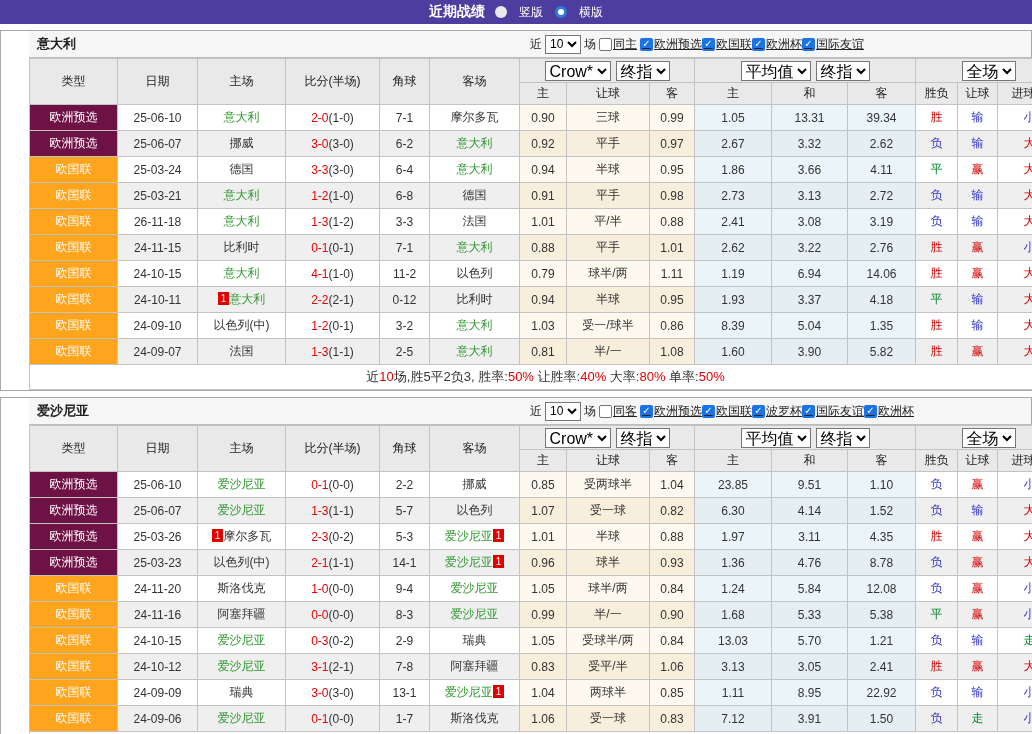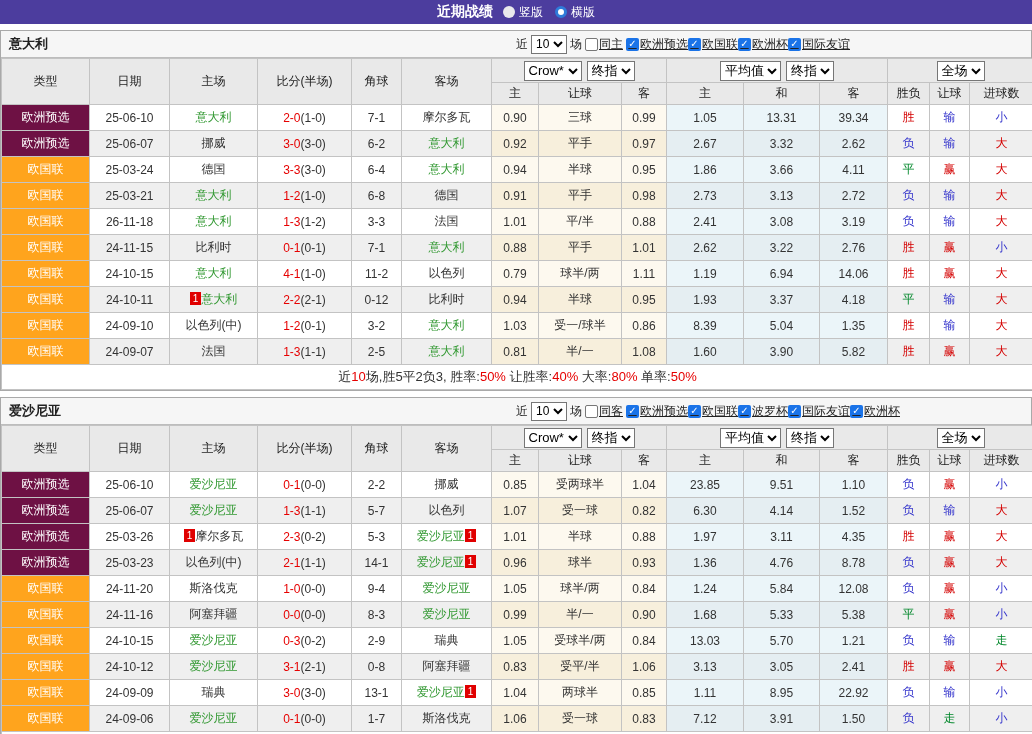--- a/index.html
+++ b/index.html
@@ -10,27 +10,27 @@
   }
   .page { width: 1032px; height: 734px; overflow: hidden; background: #fff; }
 
   
   .topbar {
     height: 24px; background: #4c3d9e; color: #fff;
     display: flex; align-items: center; justify-content: center; gap: 10px;
   }
   .topbar .title { font-weight: bold; font-size: 14px; }
   .radio-group { display: flex; align-items: center; gap: 12px; font-size: 12px; }
-  .radio-opt { display: inline-flex; align-items: center; gap: 4px; cursor: pointer; }
+  .radio-opt { display: inline-flex; align-items: center; gap: 12px; cursor: pointer; }
   .rd { display: inline-block; border-radius: 50%; }
   .rd.off { width: 12px; height: 12px; background: #e9e9ec; }
   .rd.on  { width: 12px; height: 12px; background: #fff; border: 3px solid #2f7bd9; }
 
   
-  .block { margin-top: 6px; border: 1px solid #a9a9a9; }
+  .block { margin-top: 6px; border: 1px solid #a9a9a9; padding-left: 28px; }
   .teamrow {
     position: relative; height: 27px; background: #f6f6f6;
     display: flex; align-items: center; font-size: 13px;
     border-bottom: 1px solid #bdbdbd;
   }
   .teamrow .team { font-weight: bold; color: #222; padding-left: 8px; }
   .filters {
     position: absolute; left: 50%; top: 0; height: 100%;
     display: flex; align-items: center; gap: 3px; white-space: nowrap;
     font-size: 12px; color: #222;
@@ -43,21 +43,21 @@
   }
   .cb.checked { background: #1a73e8; color: #fff; }
   .cb.unchecked { background: #fff; border: 1px solid #777; }
   label.comp { display: inline-flex; align-items: center; cursor: pointer; text-decoration: underline; }
 
   table { border-collapse: collapse; table-layout: fixed; width: 1030px; font-size: 12px; }
   th, td { border: 1px solid #c3c3c3; text-align: center; overflow: hidden; white-space: nowrap; }
   thead th { background: #e9e9e9; font-weight: normal; color: #222; height: 22px; }
   thead .selrow { height: 24px; }
   .selwrap { display: flex; align-items: center; justify-content: center; gap: 5px; }
-  .selwrap select { height: 20px; font-size: 13px; border: 1px solid #767676; background: #fff; }
+  .selwrap select { height: 20px; font-size: 16px; border: 1px solid #767676; background: #fff; }
 
   tbody td { height: 26px; color: #333; }
   tbody tr:nth-child(even) td { background: #efefef; }
   tbody tr:nth-child(odd)  td { background: #ffffff; }
   tbody tr:nth-child(odd)  td.asian { background: #fdf9ef; }
   tbody tr:nth-child(even) td.asian { background: #f7efdc; }
   tbody tr:nth-child(odd)  td.euro  { background: #ebf5f9; }
   tbody tr:nth-child(even) td.euro  { background: #e5eef2; }
 
   td.t-maroon { background: #6e1144 !important; color: #fff; }
@@ -560,21 +560,21 @@
             <td class="euro">1.21</td>
             <td class="r-blue">负</td>
             <td class="r-blue">输</td>
             <td class="r-green">走</td>
           </tr>
           <tr>
             <td class="t-orange">欧国联</td>
             <td>24-10-12</td>
             <td><span class="green">爱沙尼亚</span></td>
             <td><span class="score">3-1</span><span class="half">(2-1)</span></td>
-            <td>0-8</td>
+            <td>7-8</td>
             <td><span>阿塞拜疆</span></td>
             <td class="asian">0.83</td>
             <td class="asian">受平/半</td>
             <td class="asian">1.06</td>
             <td class="euro">3.13</td>
             <td class="euro">3.05</td>
             <td class="euro">2.41</td>
             <td class="r-red">胜</td>
             <td class="r-red">赢</td>
             <td class="r-red">大</td>

